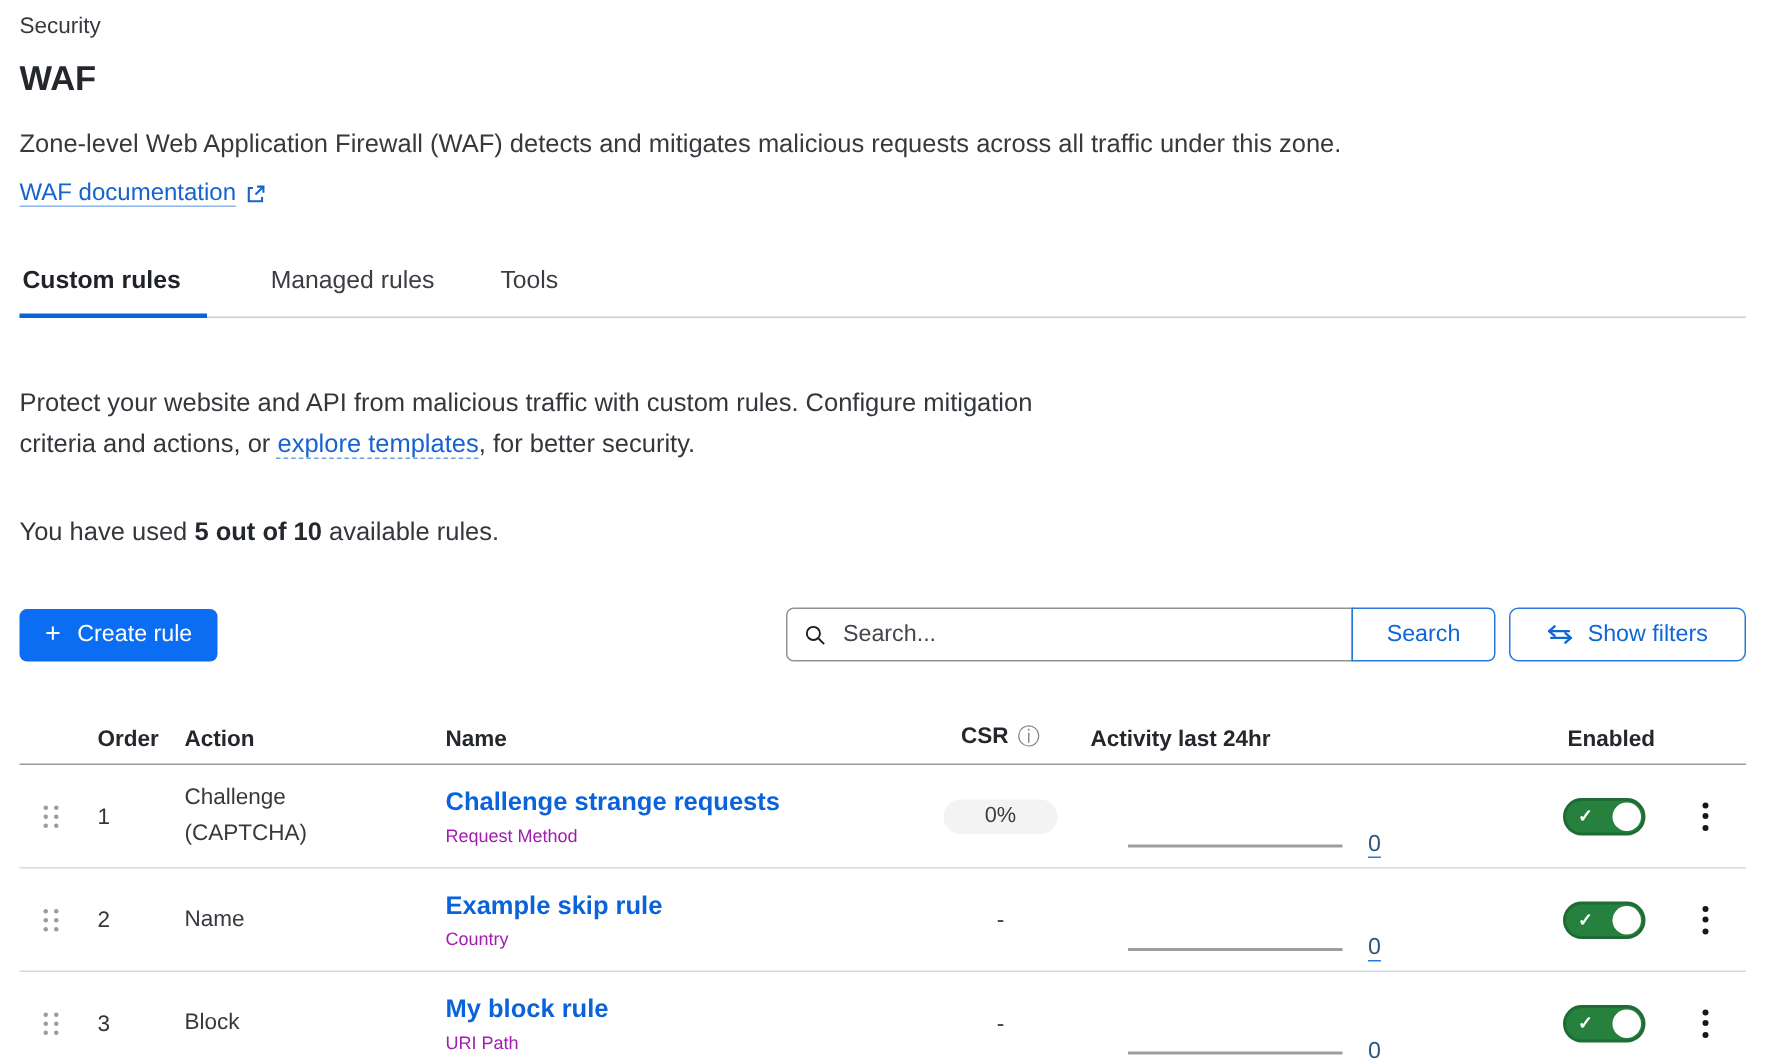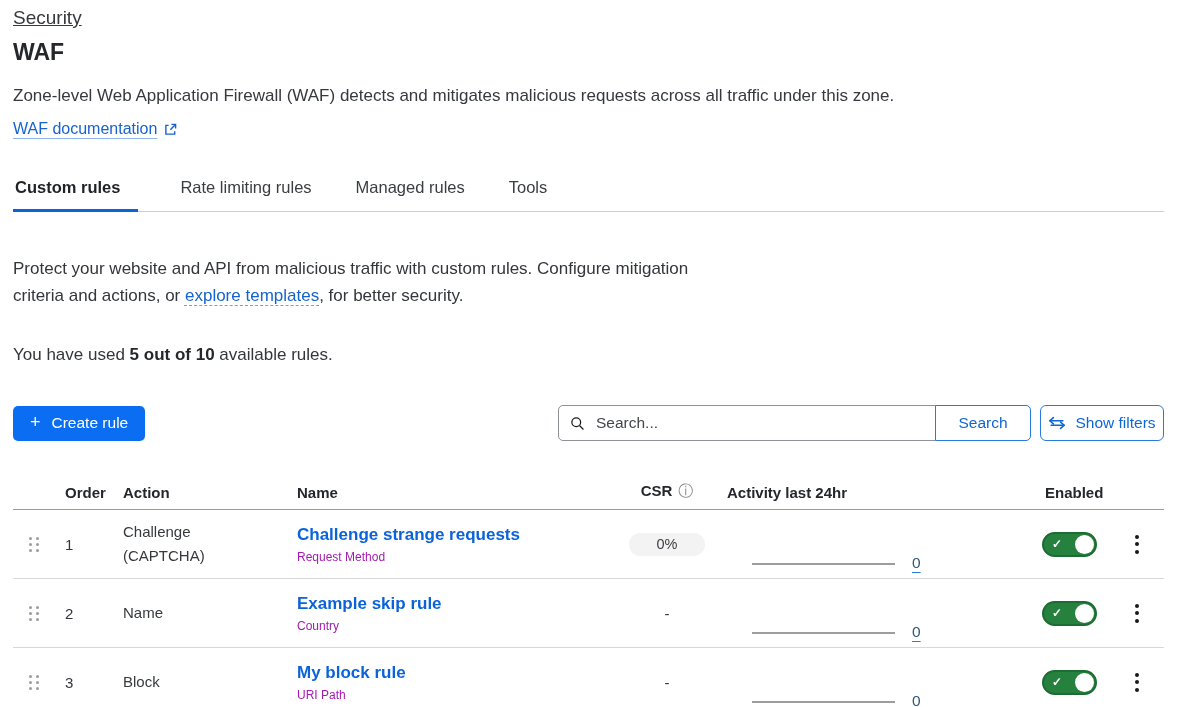--- a/index.html
+++ b/index.html
@@ -5,21 +5,21 @@
   * { box-sizing: border-box; }
   html,body { margin:0; padding:0; background:#fff; }
   body {
     width:1177px; height:707px; overflow:hidden;
     font-family:"Liberation Sans", sans-serif;
     color:#33363b;
   }
   .page { padding:8px 13px 0 13px; }
 
   
-  .eyebrow { font-size:19px; line-height:20px; color:#36393e;text-decoration:underline; }
+  .eyebrow { font-size:15px; line-height:20px; color:#36393e; }
   .title { font-size:23px; line-height:38px; font-weight:700; color:#24272c; margin:5px 0 0 0; }
   .desc { margin-top:14px; font-size:17px; line-height:21px; color:#36393e; }
   .doclink-row { margin-top:14px; display:flex; align-items:center; gap:7px; }
   .doc-link {
     font-size:16px; color:#1663cf; text-decoration:underline;
     text-underline-offset:4px; text-decoration-color:#8fb6ea; cursor:pointer;
   }
   .ext-icon { display:inline-flex; }
 
   
@@ -62,21 +62,21 @@
     border:none; outline:none; flex:1; font-size:15.5px; font-family:inherit; color:#8b5cf6;
     background:transparent;
   }
   .search-box input::placeholder { color:#43464b; opacity:1; }
   .search-btn {
     width:96px; height:36px; margin-left:-1px;
     background:#fff; border:1px solid #2a79dd; border-radius:0 5px 5px 0;
     color:#0f66d6; font-size:15.5px; font-family:inherit; cursor:pointer;
   }
   .filters-btn {
-    margin-left:9px; height:36px; width:124px;
+    margin-left:9px; height:36px; width:158px;
     display:inline-flex; align-items:center; justify-content:center; gap:9px;
     background:#fff; border:1px solid #2a79dd; border-radius:6px;
     color:#0f66d6; font-size:15.5px; font-family:inherit; cursor:pointer;
   }
 
   
   .grid-row {
     display:grid;
     grid-template-columns:42px 58px 172px 322px 120px 200px 1fr 98px 54px;
     align-items:center;
@@ -151,21 +151,20 @@
       <svg width="13" height="13" viewBox="0 0 14 14" fill="none" stroke="#1663cf" stroke-width="1.5">
         <path d="M5 2.5 H2 V12 H11.5 V9"></path>
         <path d="M8 1.5 H12.5 V6"></path>
         <path d="M12.2 1.8 L6.8 7.2"></path>
       </svg>
     </span>
   </div>
 
   <div class="tabs">
     <button class="tab active">Custom rules</button>
-    <button class="tab">Rate limiting rules</button>
     <button class="tab">Managed rules</button>
     <button class="tab">Tools</button>
   </div>
 
   <div class="intro"><span>Protect your website and API from malicious traffic with custom rules. Configure mitigation
 criteria and actions, or </span><a class="tpl-link">explore templates</a><span>, for better security.</span></div>
 
   <div class="usage"><span>You have used </span><b>5 out of 10</b><span> available rules.</span></div>
 
   <div class="toolbar">

